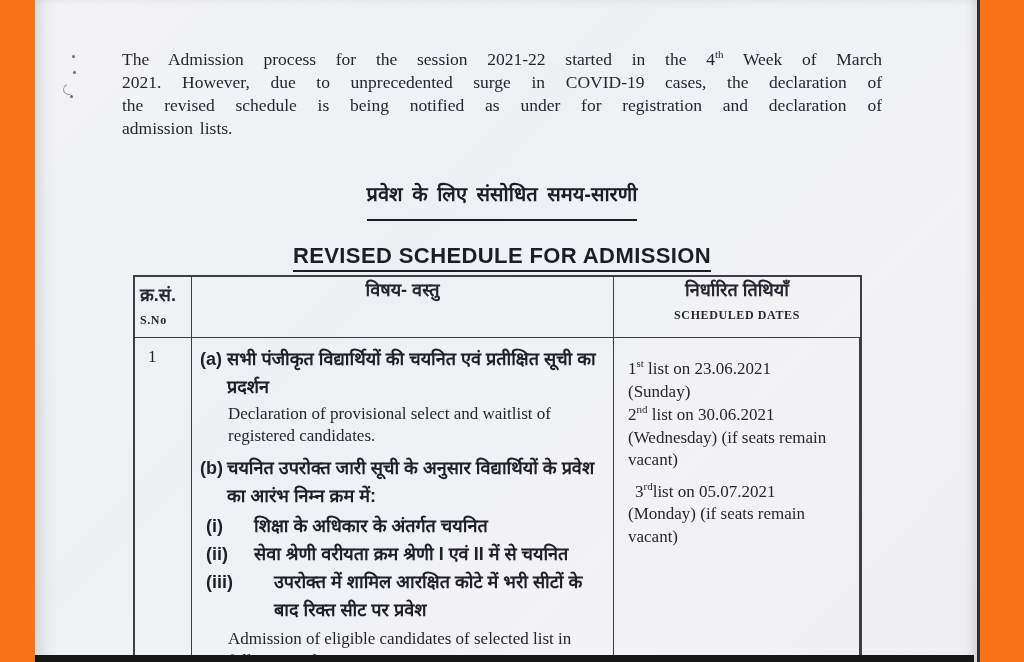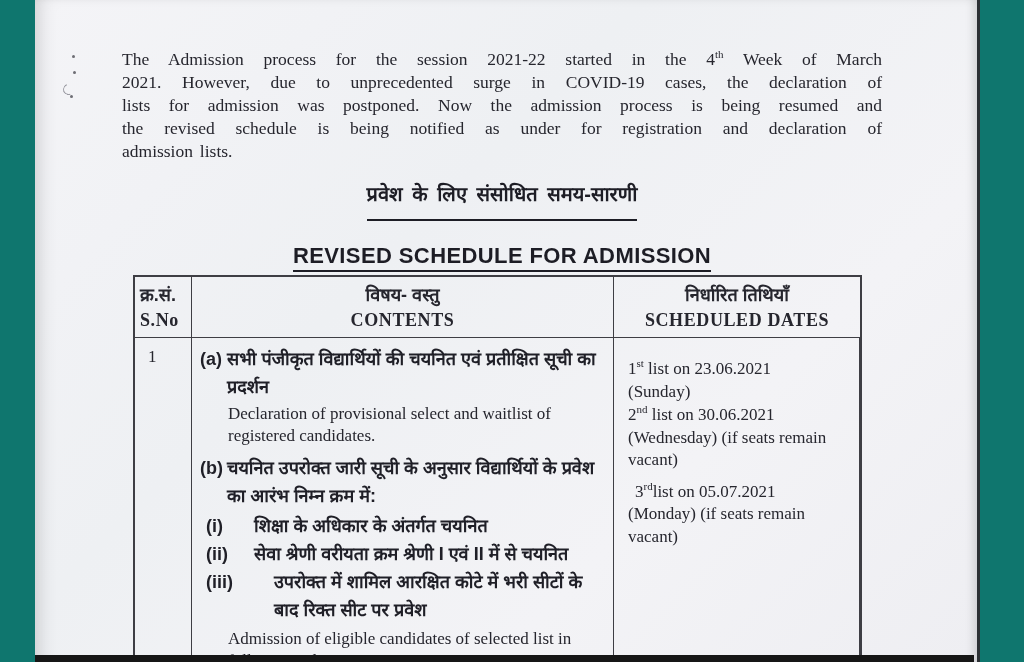--- a/index.html
+++ b/index.html
@@ -1,16 +1,16 @@
 <!DOCTYPE html>
 <html><head>
 <meta charset="utf-8">
 <style>
   html,body{margin:0;padding:0;background:#5d6367;}
-  .viewport{position:relative;width:1024px;height:662px;background:#0f766e;overflow:hidden;
+  .viewport{position:relative;width:1024px;height:662px;background:#f97316;overflow:hidden;
             font-family:"Liberation Serif","DejaVu Serif",serif;color:#26262e;}
   .paper{position:absolute;left:35px;top:0;width:942px;height:662px;
          background:linear-gradient(135deg,#f4f4f7 0%,#eef0f3 38%,#f3f3f6 70%,#eeeef2 100%);
          box-shadow:inset 14px 0 20px -12px rgba(0,0,0,.18), inset -8px 0 10px -5px rgba(0,0,0,.15);
          border-right:3px solid #2c3034;}
   .punch-dot{position:absolute;width:3px;height:3px;border-radius:50%;background:#6d6d74;}
   .curl{position:absolute;width:9px;height:9px;border:1.5px solid #9a9aa2;border-radius:50%;
         border-top-color:transparent;border-right-color:transparent;transform:rotate(25deg);}
   .bottom-strip{position:absolute;left:0;bottom:0;width:939px;height:7px;background:#161616;z-index:5;}
 
@@ -28,23 +28,23 @@
                font-size:22px;font-weight:700;letter-spacing:.4px;color:#1d1d25;
                border-bottom:2px solid #1d1d25;padding-bottom:1px;}
 
   .sched-table{position:absolute;left:98px;top:275px;width:729px;height:469px;
                border:2px solid #3e3e44;box-sizing:border-box;display:grid;
                grid-template-columns:57px 422px 1fr;grid-template-rows:61px 1fr;overflow:hidden;}
   .th,.td{border-right:1.5px solid #3e3e44;box-sizing:border-box;overflow:hidden;}
   .th{border-bottom:1.5px solid #3e3e44;}
   .th:nth-child(3),.td:nth-child(3){border-right:none;}
   .hdr-hi{font-family:"Liberation Sans","DejaVu Sans",sans-serif;font-size:18px;font-weight:700;line-height:26px;}
-  .hdr-en{font-size:18px;font-weight:700;letter-spacing:.6px;line-height:24px;}
+  .hdr-en{font-size:12px;font-weight:700;letter-spacing:.6px;line-height:24px;}
   .th.c1{padding:5px 0 0 5px;}
-  .th.c2,.th.c3{text-align:center;padding-top:5px;}
+  .th.c2,.th.c3{text-align:center;}
 
   .td.c1{padding:9px 0 0 13px;font-size:17px;}
   .td.c2{padding:7px 8px 0 8px;}
   .td.c3{padding:20px 10px 0 14px;font-size:17px;line-height:22.5px;}
 
   .hi{font-family:"Liberation Sans","DejaVu Sans",sans-serif;font-weight:600;font-size:18px;
       line-height:28px;color:#1f1f27;}
   .item{display:flex;margin-bottom:1px;}
   .ilabel{flex:0 0 27px;}
   .itext{flex:1;}
@@ -67,38 +67,36 @@
   <div class="paper">
 
     <span class="punch-dot" style="left:37px;top:55px;"></span>
     <span class="punch-dot" style="left:38px;top:71px;"></span>
     <span class="punch-dot" style="left:35px;top:95px;"></span>
     <span class="curl" style="left:28px;top:84px;"></span>
 
     <div class="para">
       <div class="pline"><span>The Admission process for the session 2021-22 started in the 4</span><span class="sup">th</span><span> Week of March</span></div>
       <div class="pline">2021. However, due to unprecedented surge in COVID-19 cases, the declaration of</div>
-      <div class="pline">lists for admission was postponed. Now the admission process is being resumed and</div>
       <div class="pline">the revised schedule is being notified as under  for registration and declaration of</div>
       <div class="pline last">admission lists.</div>
     </div>
 
     <div class="titles">
       <div><span class="hindi-title">प्रवेश के लिए संसोधित समय-सारणी</span></div>
       <div><span class="english-title">REVISED SCHEDULE FOR ADMISSION</span></div>
     </div>
 
     <div class="sched-table">
       <div class="th c1">
         <div class="hdr-hi">क्र.सं.</div>
         <div class="hdr-en">S.No</div>
       </div>
       <div class="th c2">
         <div class="hdr-hi">विषय- वस्तु</div>
-        <div class="hdr-en">CONTENTS</div>
       </div>
       <div class="th c3">
         <div class="hdr-hi">निर्धारित तिथियाँ</div>
         <div class="hdr-en">SCHEDULED DATES</div>
       </div>
 
       <div class="td c1">1</div>
 
       <div class="td c2">
         <div class="item hi">

